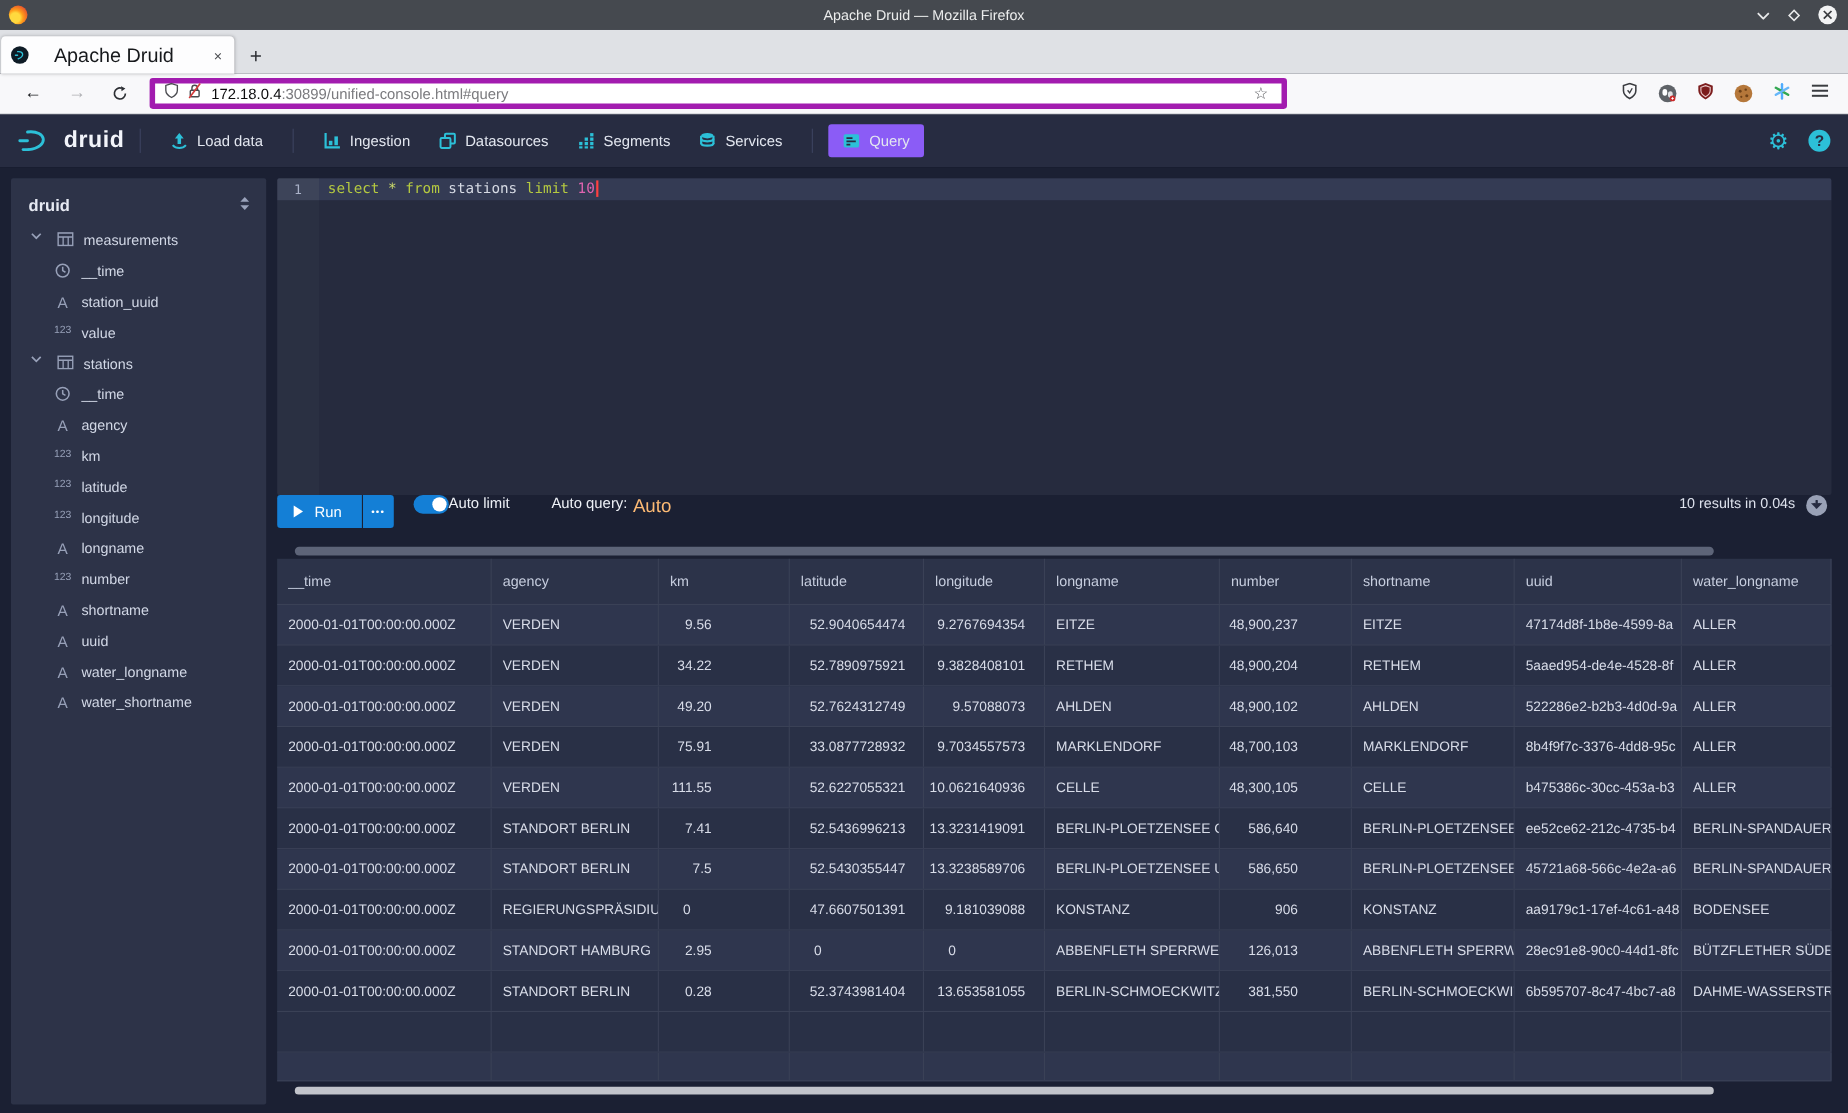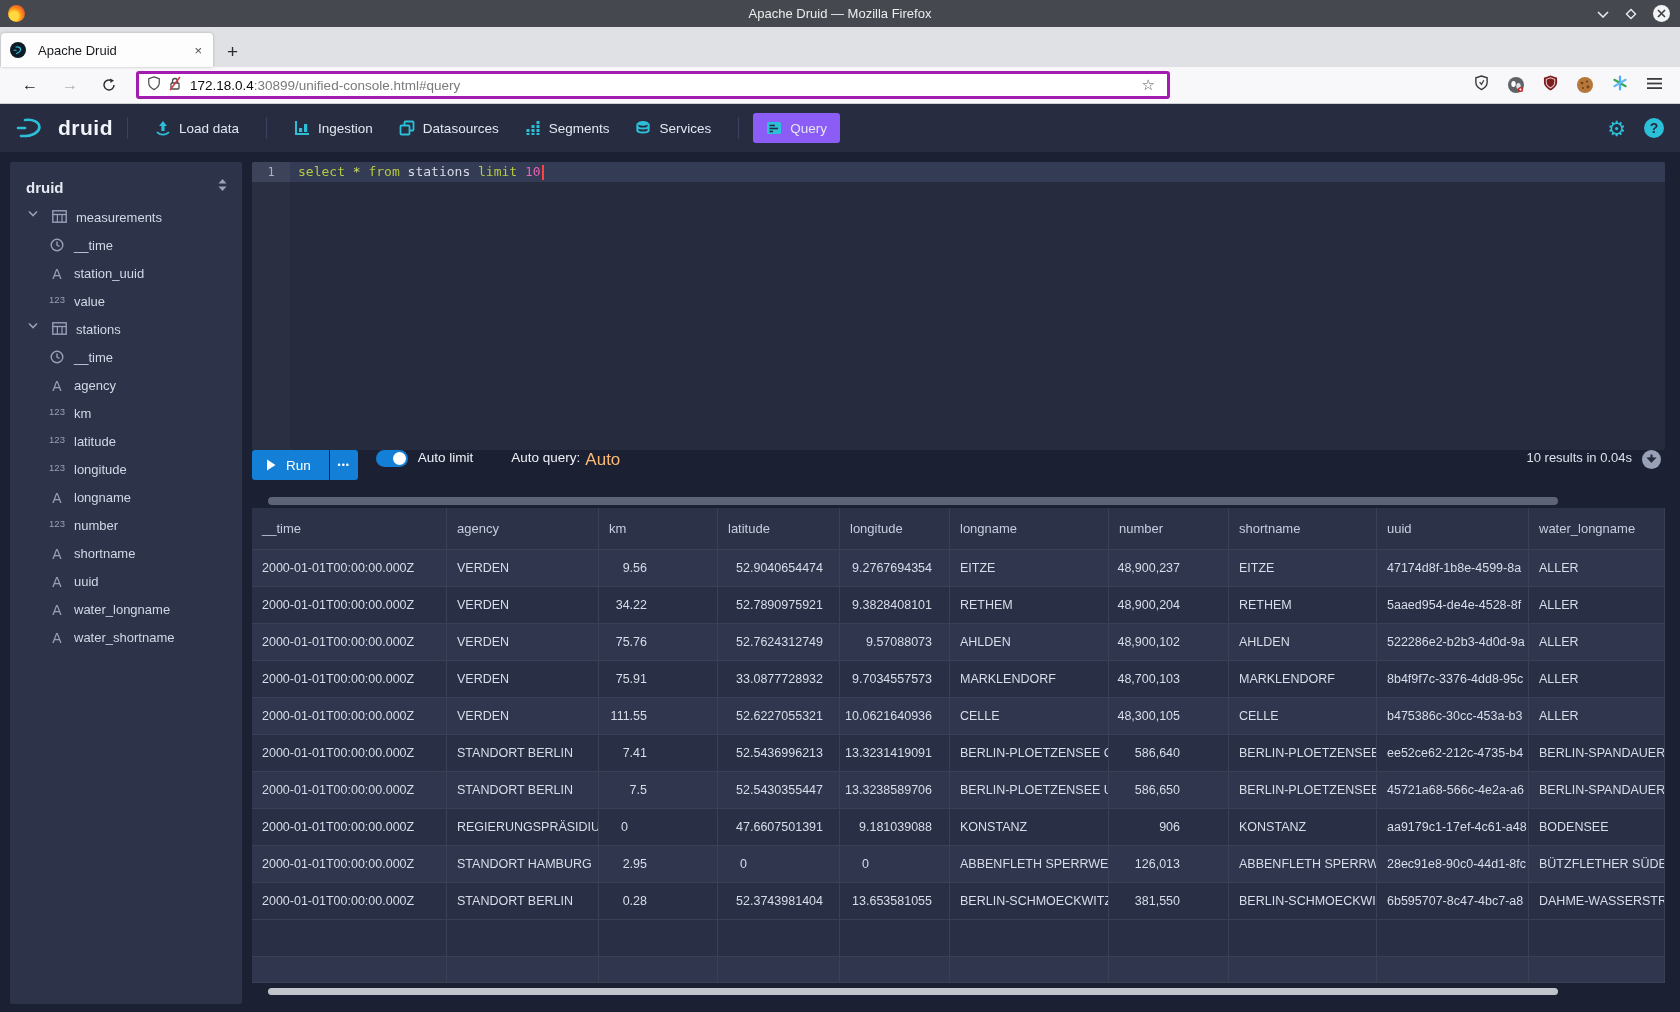--- a/index.html
+++ b/index.html
@@ -12,31 +12,31 @@
              background:radial-gradient(circle at 35% 65%, #ffd93e 0 28%, #ff9c1a 45%, #e8582c 75%, #b5321f 100%); }
   .win-title { position:absolute; left:0; right:0; text-align:center; color:#eceded; font-size:13px; }
   .win-controls { margin-left:auto; display:flex; align-items:center; gap:16px; padding-right:10px; z-index:2; }
   .win-controls svg { display:block; }
   .close-btn { width:17px; height:17px; background:#f2f3f4; border-radius:50%;
                display:flex; align-items:center; justify-content:center; }
 
   .tabbar { height:40px; background:#dfe1e5; display:flex; align-items:flex-end; }
   .tab { width:212px; height:34px; background:#fdfdfe; border-radius:4px 4px 0 0; margin-left:1px;
          display:flex; align-items:center; padding:0 9px; box-shadow:0 0 3px rgba(0,0,0,.25); }
-  .tab-title { font-size:13px; color:#17191c; margin-left:12px; flex:1; }
+  .tab-title { font-size:18px; color:#17191c; margin-left:23px; flex:1; }
   .tab-close { color:#4b4d51; font-size:13px; padding:0 2px; }
   .favicon { width:16px; height:16px; border-radius:50%; background:#0e1b26; display:flex; align-items:center; justify-content:center; }
   .newtab-btn { font-size:19px; color:#2c2e33; margin:0 0 6px 14px; line-height:1; }
 
   .navbar { height:37px; background:#f8f8fa; border-bottom:1px solid #cfd0d4;
             display:flex; align-items:center; padding:0 10px; }
   .nav-arrow { font-size:16px; color:#17191c; padding:0 12px; }
   .nav-arrow.disabled { color:#b0b1b5; }
   .reload { padding:0 12px; display:flex; }
-  .urlbar { width:1034px; height:28px; margin-left:8px; background:#ffffff; border:3px solid #a21caf;
+  .urlbar { width:1034px; height:28px; margin-left:8px; background:#ffffff; border:5px solid #a21caf;
             border-radius:3px; display:flex; align-items:center; padding:0 8px; }
   .url-text { font-size:13.5px; margin-left:8px; flex:1; white-space:nowrap; overflow:hidden; }
   .url-host { color:#0c0c0d; }
   .url-rest { color:#7a7a7e; }
   .url-star { font-size:15px; color:#56575b; padding:0 4px; }
   .ext-icons { margin-left:auto; display:flex; align-items:center; gap:19px; padding-right:8px; }
   .circle-ext { width:16px; height:16px; border-radius:50%; position:relative; }
 
   
   .druid-header { height:48px; background:#272c41; display:flex; align-items:center; padding:0 16px; }
@@ -81,21 +81,21 @@
   .cursor { display:inline-block; width:2px; height:15px; background:#ff4040; vertical-align:middle; margin-left:1px; }
 
   
   .runbar { height:46px; display:flex; align-items:flex-start; }
   .btn-run { height:30px; background:#147fd6; border:none; border-radius:3px 0 0 3px; color:#ffffff;
              font-size:13.5px; display:flex; align-items:center; gap:10px; padding:0 18px 0 14px; cursor:pointer; }
   .btn-more { height:30px; width:28px; background:#147fd6; border:none; border-radius:0 3px 3px 0;
               margin-left:1px; color:#fff; font-size:9px; letter-spacing:1px; cursor:pointer; }
   .switch { width:32px; height:17px; background:#147fd6; border-radius:9px; margin-left:18px; position:relative; cursor:pointer; }
   .switch .knob { position:absolute; right:2px; top:2px; width:13px; height:13px; background:#fff; border-radius:50%; }
-  .runbar .label { color:#eef1f7; font-size:13.5px; margin-left:10px; }
+  .runbar .label { color:#eef1f7; font-size:13.5px; }
   .live-label { margin-left:38px !important; }
   .live-value { color:#fdba74; font-size:17px; margin-left:5px; }
   .results { margin-left:auto; color:#dde1ec; font-size:13px; }
   .dl-icon { width:19px; height:19px; border-radius:50%; background:#99a1b6; margin:0 4px 0 10px;
              display:flex; align-items:center; justify-content:center; }
 
   
   .hscroll { height:8px; margin:1px 0 3px; position:relative; }
   .hscroll .thumb { position:absolute; top:0; height:8px; border-radius:4px; left:16px; right:107px; }
   .hscroll.top .thumb { background:#5d6478; }
@@ -516,21 +516,21 @@
           <div class="td al-lon">9.3828408101</div>
           <div class="td">RETHEM</div>
           <div class="td al-num">48,900,204</div>
           <div class="td">RETHEM</div>
           <div class="td">5aaed954-de4e-4528-8f</div>
           <div class="td">ALLER</div>
         </div>
         <div class="tr odd">
           <div class="td">2000-01-01T00:00:00.000Z</div>
           <div class="td">VERDEN</div>
-          <div class="td al-km">75.76</div>
+          <div class="td al-km">49.20</div>
           <div class="td al-lat">52.7624312749</div>
           <div class="td al-lon">9.57088073</div>
           <div class="td">AHLDEN</div>
           <div class="td al-num">48,900,102</div>
           <div class="td">AHLDEN</div>
           <div class="td">522286e2-b2b3-4d0d-9a</div>
           <div class="td">ALLER</div>
         </div>
         <div class="tr even">
           <div class="td">2000-01-01T00:00:00.000Z</div>

